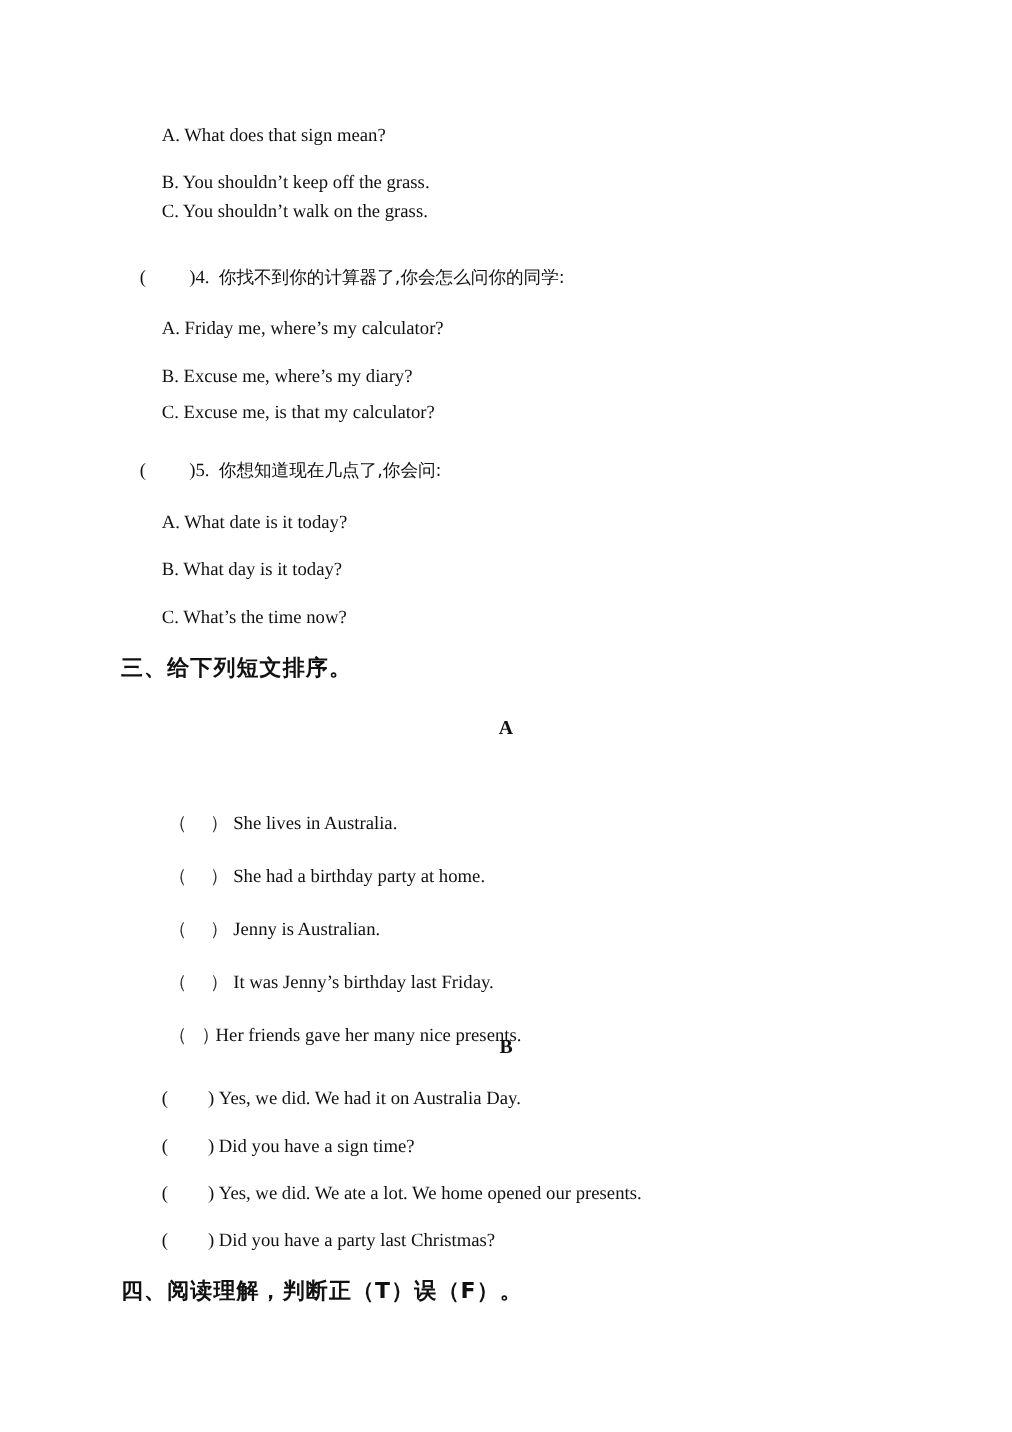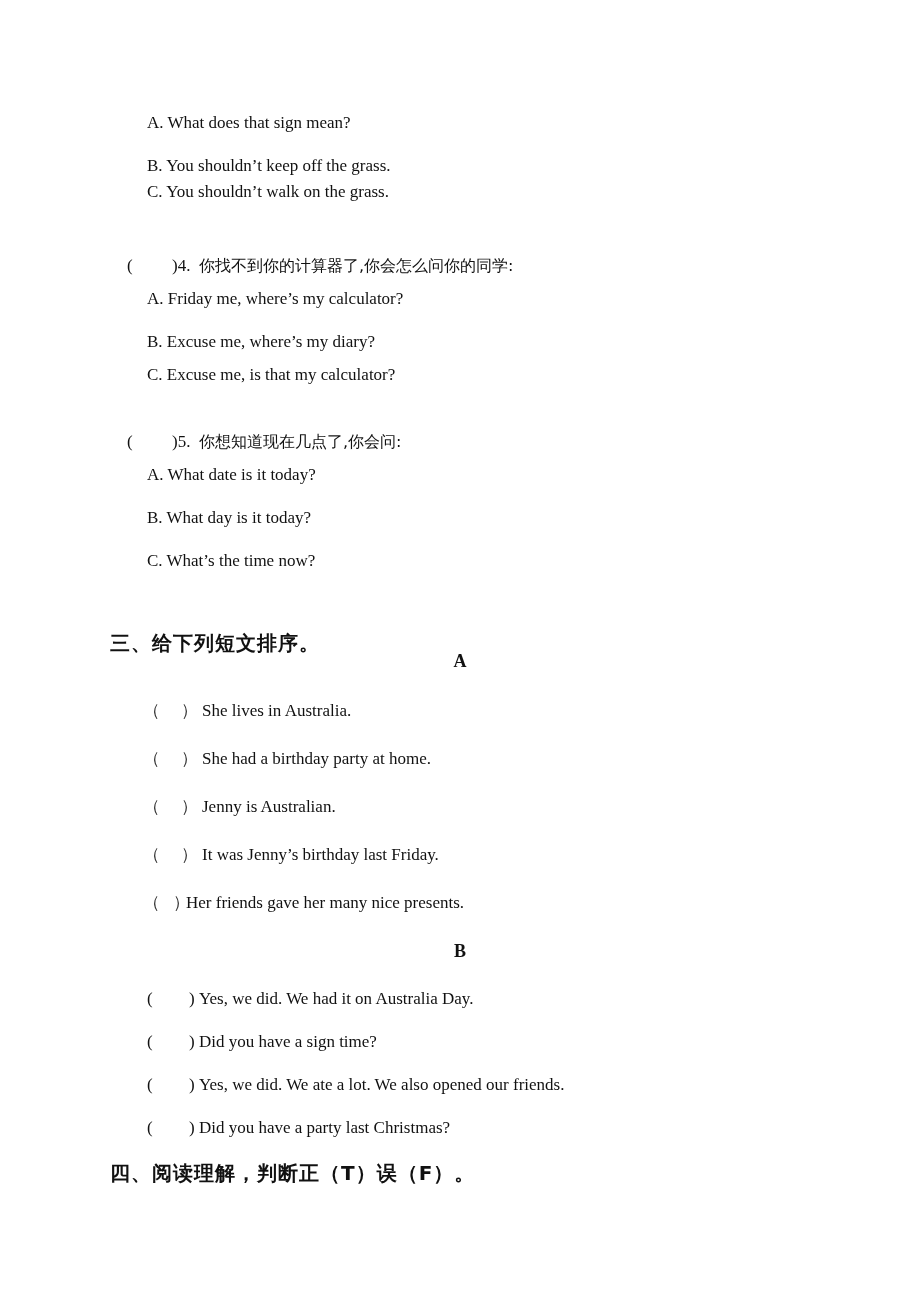--- a/index.html
+++ b/index.html
@@ -1,26 +1,26 @@
 <!DOCTYPE html>
 <html><head>
 <meta charset="utf-8">
 <style>
   html, body { margin: 0; padding: 0; background: #ffffff; }
   body { width: 920px; height: 1302px; position: relative; overflow: hidden;
          font-family: "Liberation Serif", "DejaVu Serif", serif; color: #111; }
   .line { position: absolute; font-size: 17px; white-space: nowrap; line-height: 20px; }
   .opt { left: 147px; }
-  .q { left: 127px; margin-top: 14px; }
+  .q { left: 127px; }
   .q .paren-open { display: inline-block; width: 45px; }
   .heading { position: absolute; left: 110px; font-size: 20px; font-weight: bold;
              font-family: "DejaVu Sans", "Liberation Sans", sans-serif; letter-spacing: 1px; }
   .center-title { position: absolute; left: 0; width: 920px; text-align: center;
                   font-weight: bold; font-size: 18px; }
-  .ord { left: 143px; }
+  .ord { left: 153px; margin-top: 38px; }
   .ord .po { display: inline-block; width: 38px; color: #333; }
   .ord .pc { display: inline-block; width: 21px; color: #333; }
   .ord2 .pc { width: 13px; }
   .ord2 .po { width: 30px; }
   .bord { left: 147px; }
   .bord .po { display: inline-block; width: 42px; }
   .cn { font-family: "DejaVu Sans", sans-serif; font-size: 16px; }
 </style>
 </head>
 <body>
@@ -36,21 +36,21 @@
 <div class="line opt" style="top:332px">B. Excuse me, where’s my diary?</div>
 <div class="line opt" style="top:365px">C. Excuse me, is that my calculator?</div>
 
 <div class="line q" style="top:418px">
   <span class="paren-open">(</span><span>)</span><span>5.</span>&nbsp;&nbsp;<span class="cn">你想知道现在几点了,你会问:</span>
 </div>
 <div class="line opt" style="top:465px">A. What date is it today?</div>
 <div class="line opt" style="top:508px">B. What day is it today?</div>
 <div class="line opt" style="top:551px">C. What’s the time now?</div>
 
-<div class="heading" style="top:630px">三、给下列短文排序。</div>
+<div class="heading" style="top:594px">三、给下列短文排序。</div>
 
 <div class="center-title" style="top:651px">A</div>
 
 <div class="line ord" style="top:701px">
   <span class="po">（</span><span class="pc">）</span><span>She lives in Australia.</span>
 </div>
 <div class="line ord" style="top:749px">
   <span class="po">（</span><span class="pc">）</span><span>She had a birthday party at home.</span>
 </div>
 <div class="line ord" style="top:797px">
@@ -65,19 +65,19 @@
 
 <div class="center-title" style="top:941px">B</div>
 
 <div class="line bord" style="top:989px">
   <span class="po">(</span><span>)</span>&nbsp;<span>Yes, we did. We had it on Australia Day.</span>
 </div>
 <div class="line bord" style="top:1032px">
   <span class="po">(</span><span>)</span>&nbsp;<span>Did you have a sign time?</span>
 </div>
 <div class="line bord" style="top:1075px">
-  <span class="po">(</span><span>)</span>&nbsp;<span>Yes, we did. We ate a lot. We also opened our friends.</span>
+  <span class="po">(</span><span>)</span>&nbsp;<span>Yes, we did. We ate a lot. We home opened our presents.</span>
 </div>
 <div class="line bord" style="top:1118px">
   <span class="po">(</span><span>)</span>&nbsp;<span>Did you have a party last Christmas?</span>
 </div>
 
 <div class="heading" style="top:1160px">四、阅读理解，判断正（T）误（F）。</div>
 
 </body></html>

